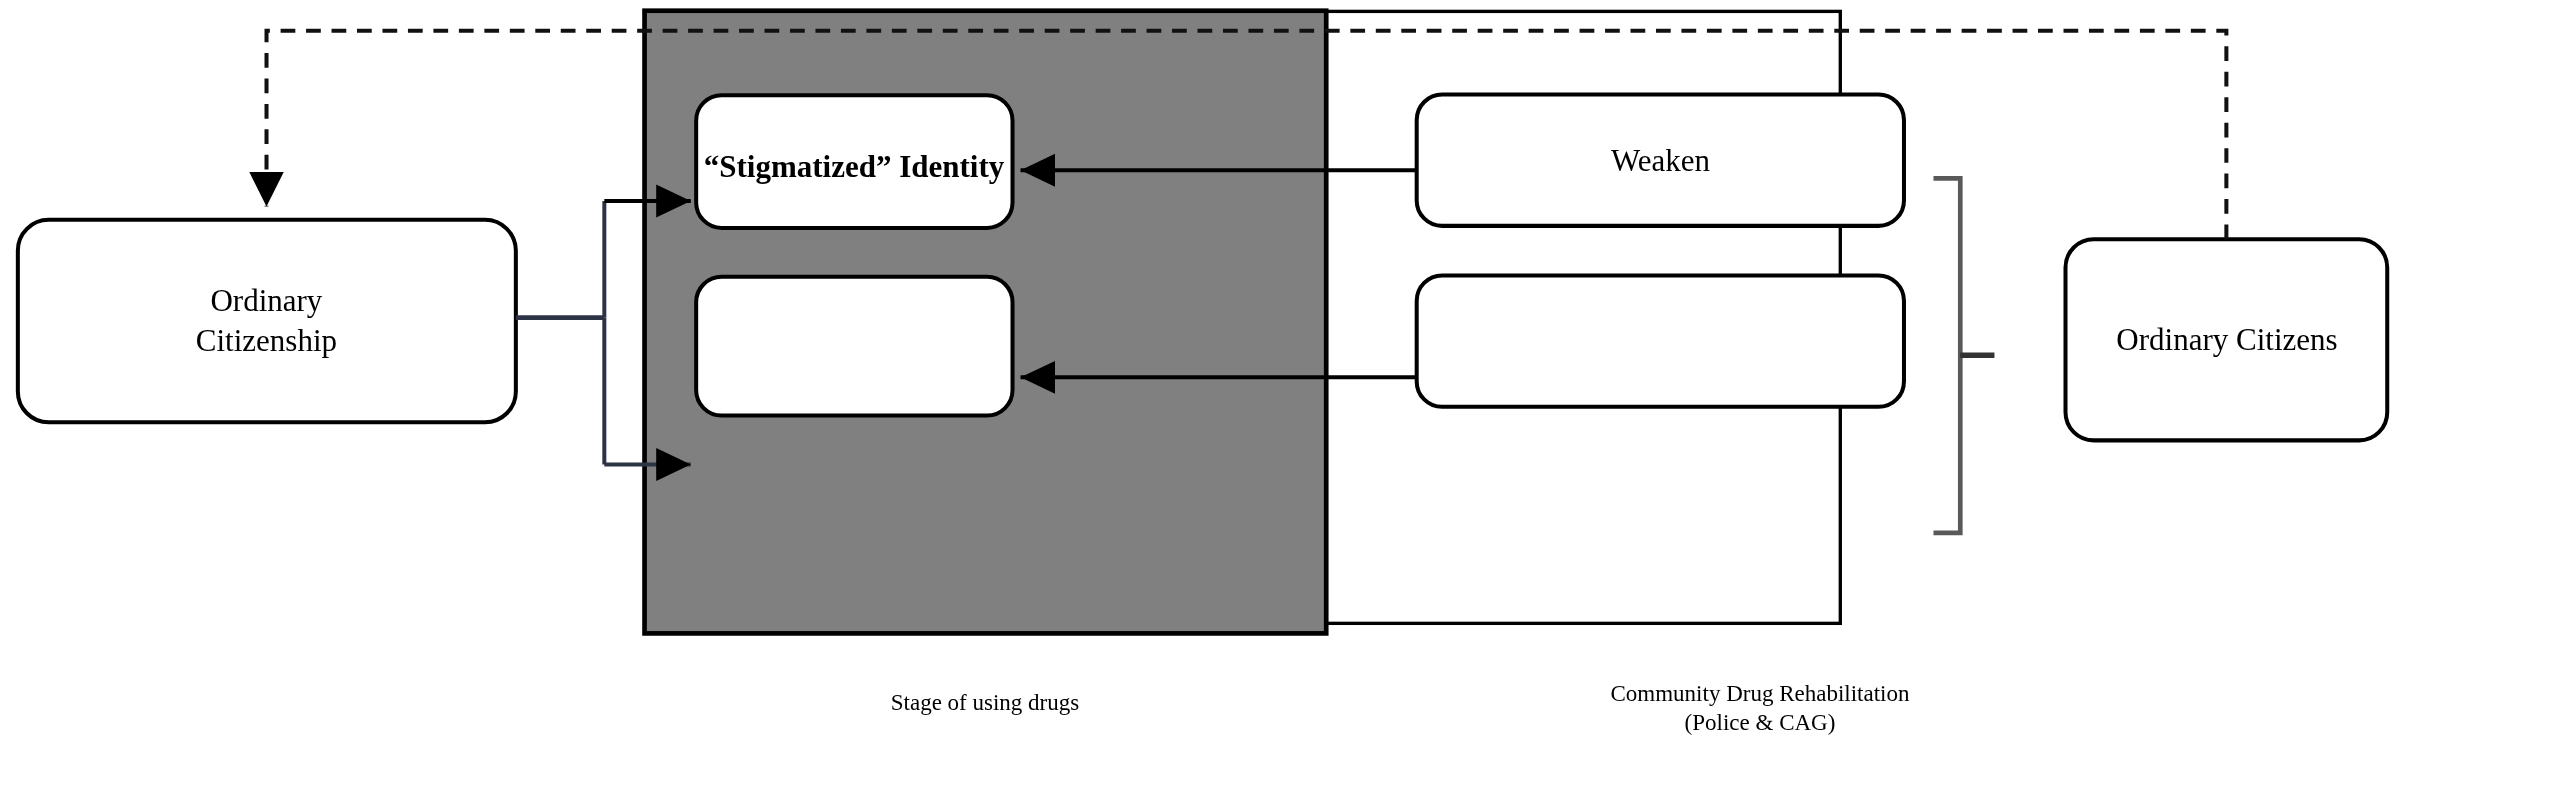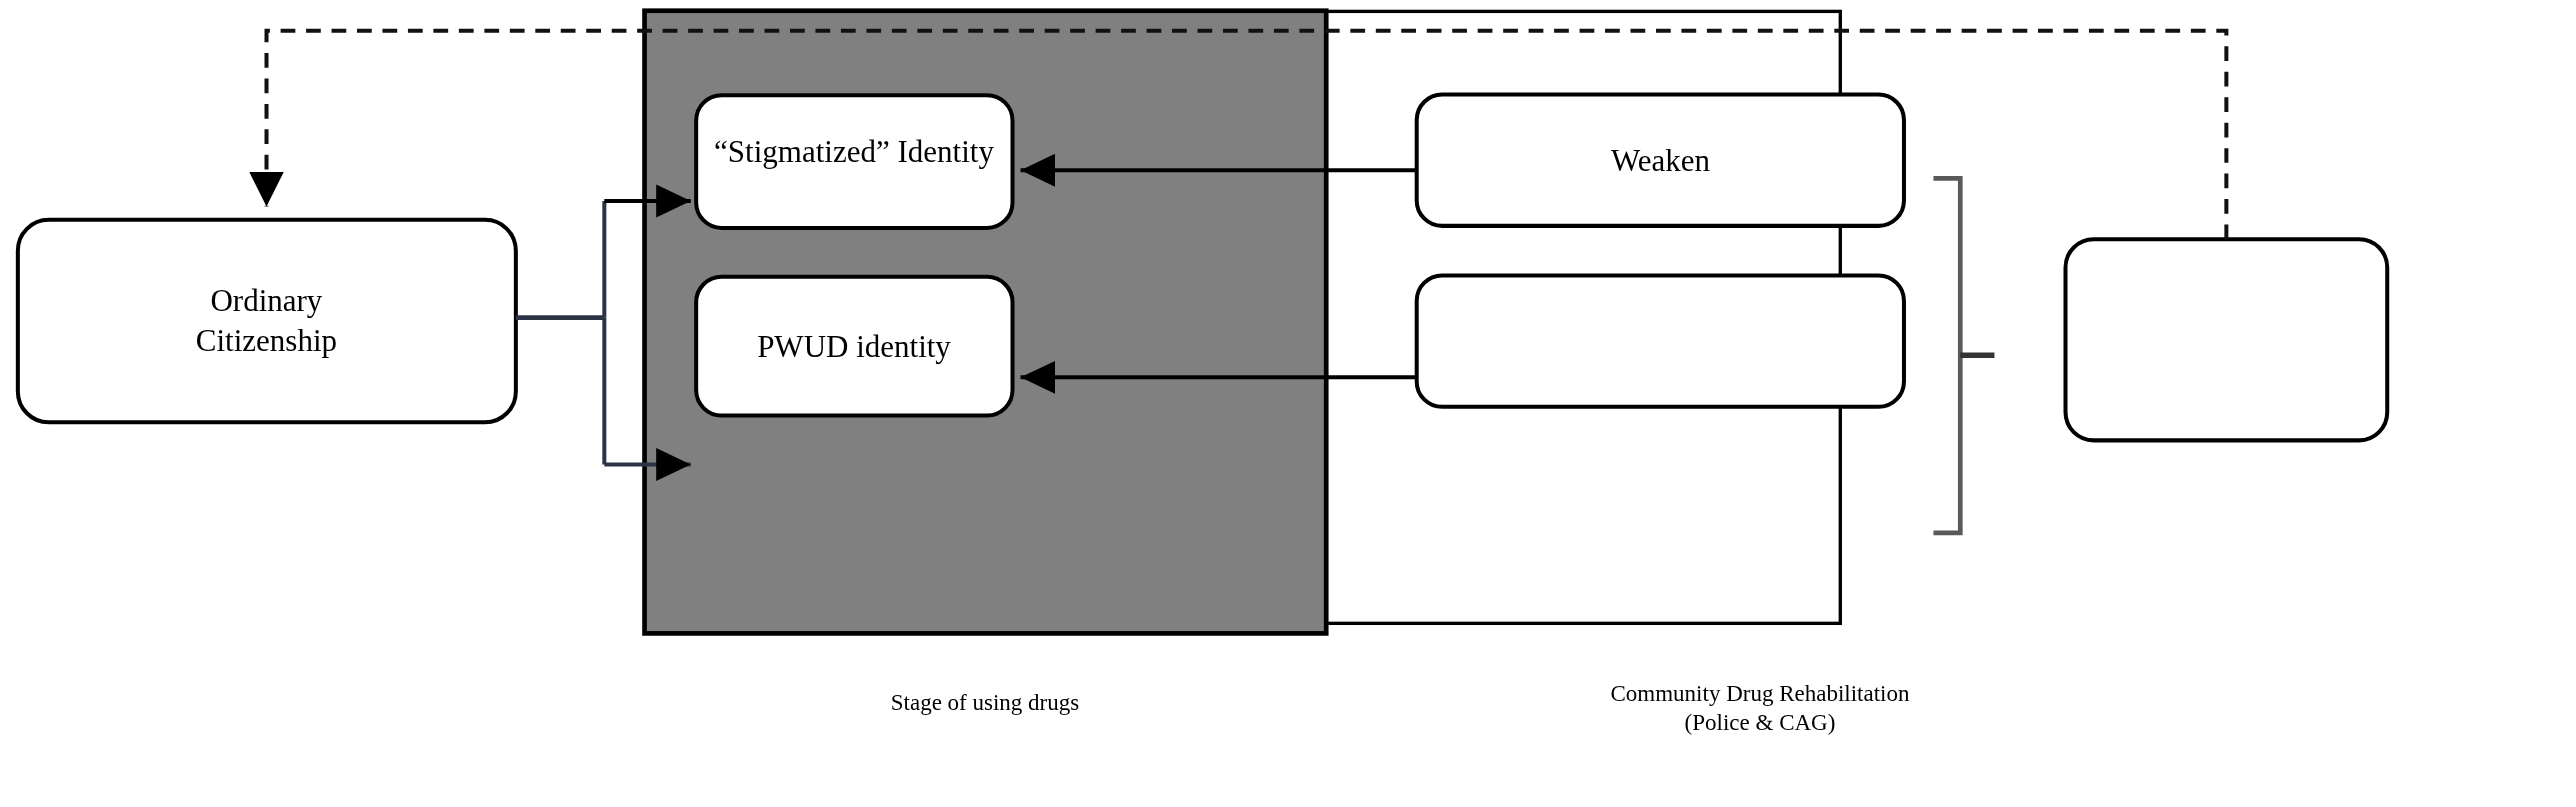--- a/index.html
+++ b/index.html
@@ -81,27 +81,27 @@
 
     <path d="M2884,266 L2924,266 L2924,795 L2884,795" fill="none" stroke="#595959" stroke-width="7" stroke-linejoin="miter"></path>
     <path d="M2924,530 L2975,530" fill="none" stroke="#333333" stroke-width="8"></path>
 
     <path d="M3321,357 L3321,46 L397,46 L397,308" fill="none" stroke="#111111" stroke-width="6" stroke-dasharray="22 16" marker-end="url(#arrowDown)"></path>
   </svg>
 
   <div class="node-label" style="left:17.4px; top:220px; width:498px; height:202px;">Ordinary
 Citizenship</div>
 
-  <div class="node-label" style="left:696px; top:85px; width:316px; height:133px;">“Stigmatized” Identity</div>
+  <div class="node-label" style="left:696px; top:100px; width:316px; height:133px;font-weight:bold;">“Stigmatized” Identity</div>
 
-  <div class="node-label" style="left:696px; top:277px; width:316px; height:139px;">PWUD identity</div>
 
   <div class="node-label" style="left:1417px; top:95px; width:487px; height:131px;">Weaken</div>
 
 
+  <div class="node-label" style="left:2066px; top:239px; width:322px; height:201px;">Ordinary Citizens</div>
 
   <div class="section-label" style="left:644px; top:683px; width:682px; height:40px;">Stage of using drugs</div>
 
   <div class="section-label" style="left:1371px; top:679px; width:778px; height:87px; align-items:flex-start;text-align:center;">Community Drug Rehabilitation
 (Police &amp; CAG)</div>
 
 </div>
 
 
 </body></html>

